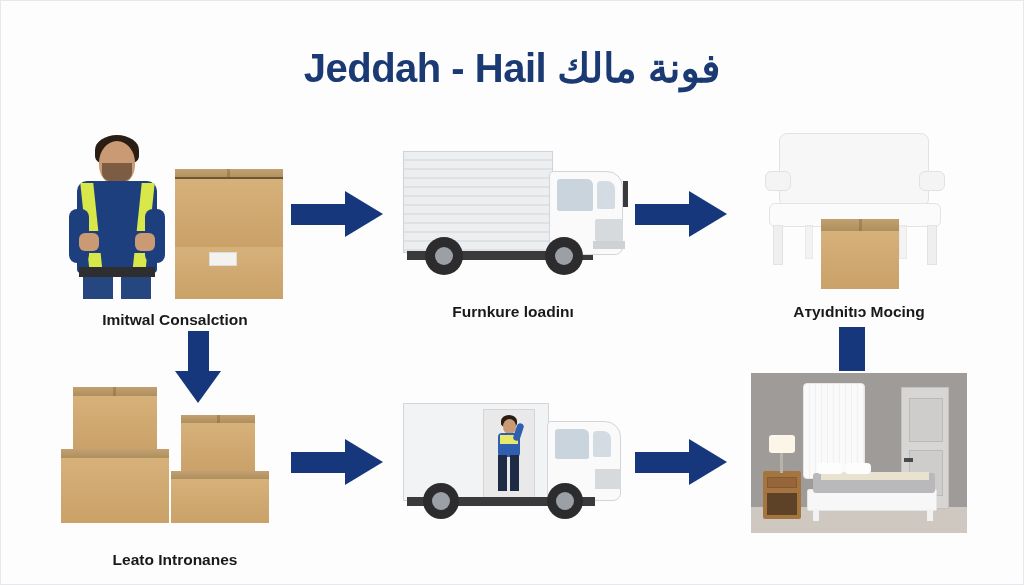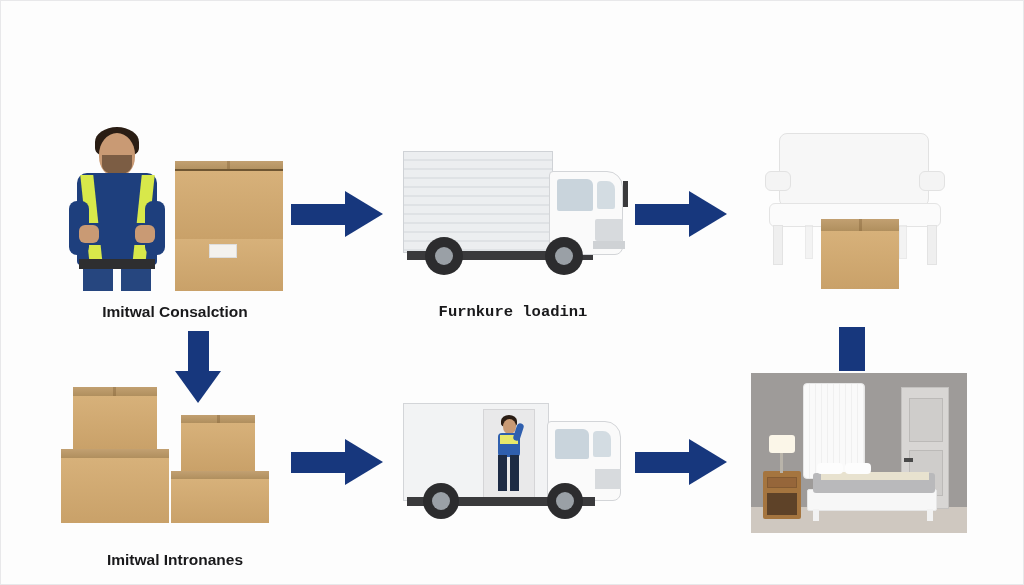--- a/index.html
+++ b/index.html
@@ -35,22 +35,22 @@
   .cell .art{position:absolute;left:0;top:0;width:232px;height:172px;}
   .caption{
     position:absolute;bottom:-2px;left:-18px;width:268px;
     text-align:center;
     font-size:15.5px;
     font-weight:bold;
     color:#19191b;
     white-space:nowrap;
   }
   
-  .c0{left:6px;  top:0;}
-  .c1{left:344px;top:0;font-family:Liberation Mono, monospace;}
+  .c0{left:6px;  top:8px;}
+  .c1{left:344px;top:0;}
   .c2{left:690px;top:0;}
   .c3{left:6px;  top:248px;}
   .c4{left:344px;top:248px;}
   .c5{left:690px;top:248px;}
 
   
   .arrow-h{position:absolute;height:46px;width:92px;}
   .arrow-h .shaft{position:absolute;left:0;top:13px;width:58px;height:21px;background:#17377d;}
   .arrow-h .head{position:absolute;left:54px;top:0;width:0;height:0;
       border-top:23px solid transparent;border-bottom:23px solid transparent;
@@ -122,20 +122,21 @@
   .ns-body{position:absolute;background:#a5753f;border-radius:2px;}
   .ns-drawer{position:absolute;background:#96663a;border:1px solid #835a32;box-sizing:border-box;}
   .lamp-shade{position:absolute;background:#fbf6e8;border-radius:3px;}
   .lamp-stem{position:absolute;background:#b9b4aa;}
 </style>
 </head>
 <body>
 
 <div class="page">
 
+  <div class="title">فونة مالك Jeddah - Hail</div>
 
   <div class="grid">
 
     <div class="cell c0">
       <div class="art">
 
         <div class="box" style="left:116px;top:42px;width:108px;height:78px;">
           <div class="bx-t" style="position:absolute;left:0;top:0;width:108px;height:10px;"></div>
           <div class="bx-f" style="position:absolute;left:0;top:10px;width:108px;height:68px;"></div>
           <div class="seam" style="left:52px;top:0;width:3px;height:10px;"></div>
@@ -191,20 +192,21 @@
         <div class="sf-leg" style="left:30px;top:106px;width:10px;height:40px;"></div>
         <div class="sf-leg" style="left:184px;top:106px;width:10px;height:40px;"></div>
         <div class="sf-leg" style="left:62px;top:106px;width:8px;height:34px;opacity:.7;"></div>
         <div class="sf-leg" style="left:156px;top:106px;width:8px;height:34px;opacity:.7;"></div>
         <div class="box" style="left:78px;top:100px;width:78px;height:70px;">
           <div class="bx-t" style="position:absolute;left:0;top:0;width:78px;height:12px;"></div>
           <div class="bx-f" style="position:absolute;left:0;top:12px;width:78px;height:58px;"></div>
           <div class="seam" style="left:38px;top:0;width:3px;height:12px;"></div>
         </div>
       </div>
+      <div class="caption">Aтyıdnitıɔ Mocing</div>
     </div>
 
     <div class="cell c3">
       <div class="art">
 
         <div class="box" style="left:14px;top:20px;width:84px;height:62px;">
           <div class="bx-t" style="position:absolute;left:0;top:0;width:84px;height:9px;"></div>
           <div class="bx-f" style="position:absolute;left:0;top:9px;width:84px;height:53px;"></div>
           <div class="seam" style="left:40px;top:0;width:3px;height:9px;"></div>
         </div>
@@ -216,21 +218,21 @@
         <div class="box" style="left:122px;top:48px;width:74px;height:56px;">
           <div class="bx-t" style="position:absolute;left:0;top:0;width:74px;height:8px;"></div>
           <div class="bx-f" style="position:absolute;left:0;top:8px;width:74px;height:48px;"></div>
           <div class="seam" style="left:36px;top:0;width:3px;height:8px;"></div>
         </div>
         <div class="box" style="left:112px;top:104px;width:98px;height:52px;">
           <div class="bx-t" style="position:absolute;left:0;top:0;width:98px;height:8px;"></div>
           <div class="bx-f" style="position:absolute;left:0;top:8px;width:98px;height:44px;"></div>
         </div>
       </div>
-      <div class="caption">Imitwal Intronanes</div>
+      <div class="caption">Leato Intronanes</div>
     </div>
 
     <div class="cell c4">
       <div class="art">
         <div class="tk-body" style="left:6px;top:36px;width:146px;height:98px;"></div>
 
         <div style="position:absolute;left:86px;top:42px;width:52px;height:92px;background:#e9e9ea;border:1px solid #d5d5d7;box-sizing:border-box;"></div>
         <div class="w-hair" style="left:104px;top:48px;width:16px;height:12px;"></div>
         <div class="w-head" style="left:106px;top:52px;width:13px;height:15px;"></div>
         <div style="position:absolute;left:101px;top:66px;width:22px;height:24px;background:#2f5fae;border-radius:4px;"></div>

